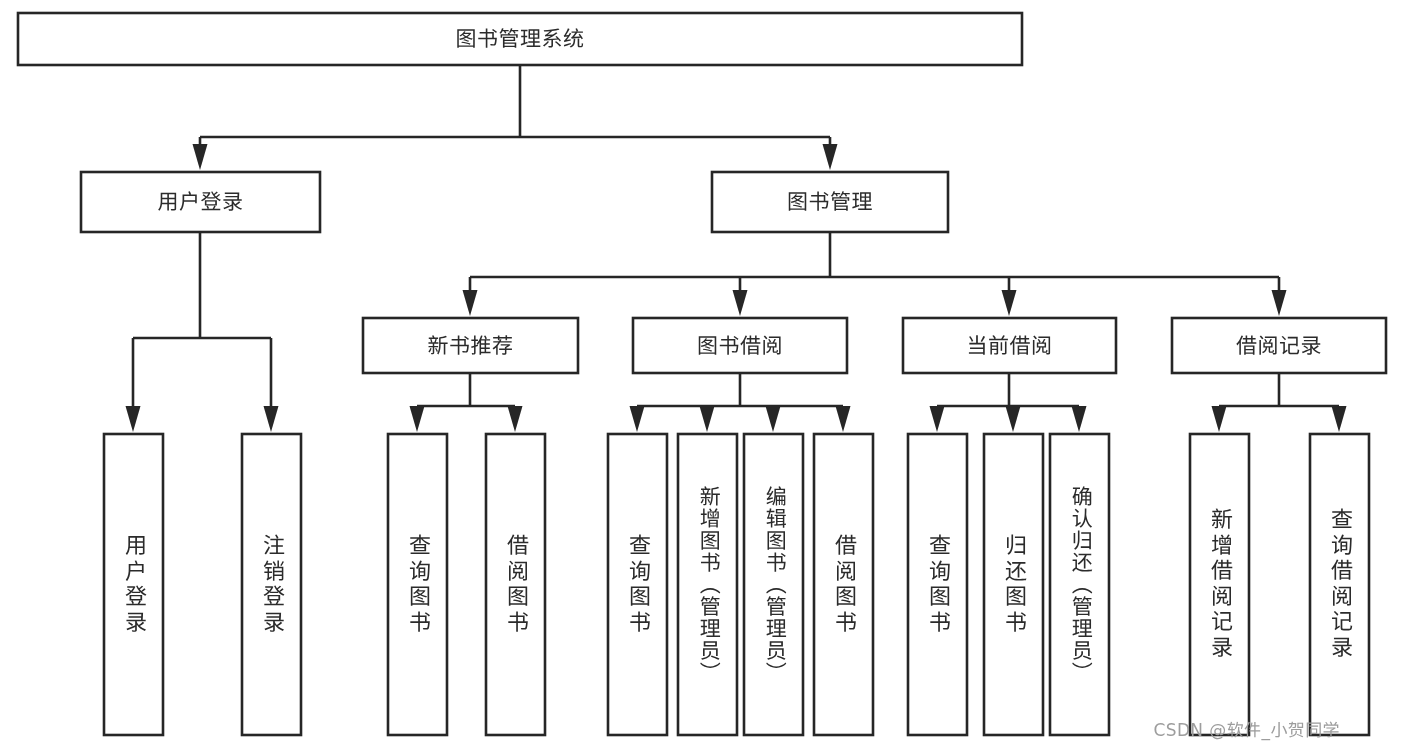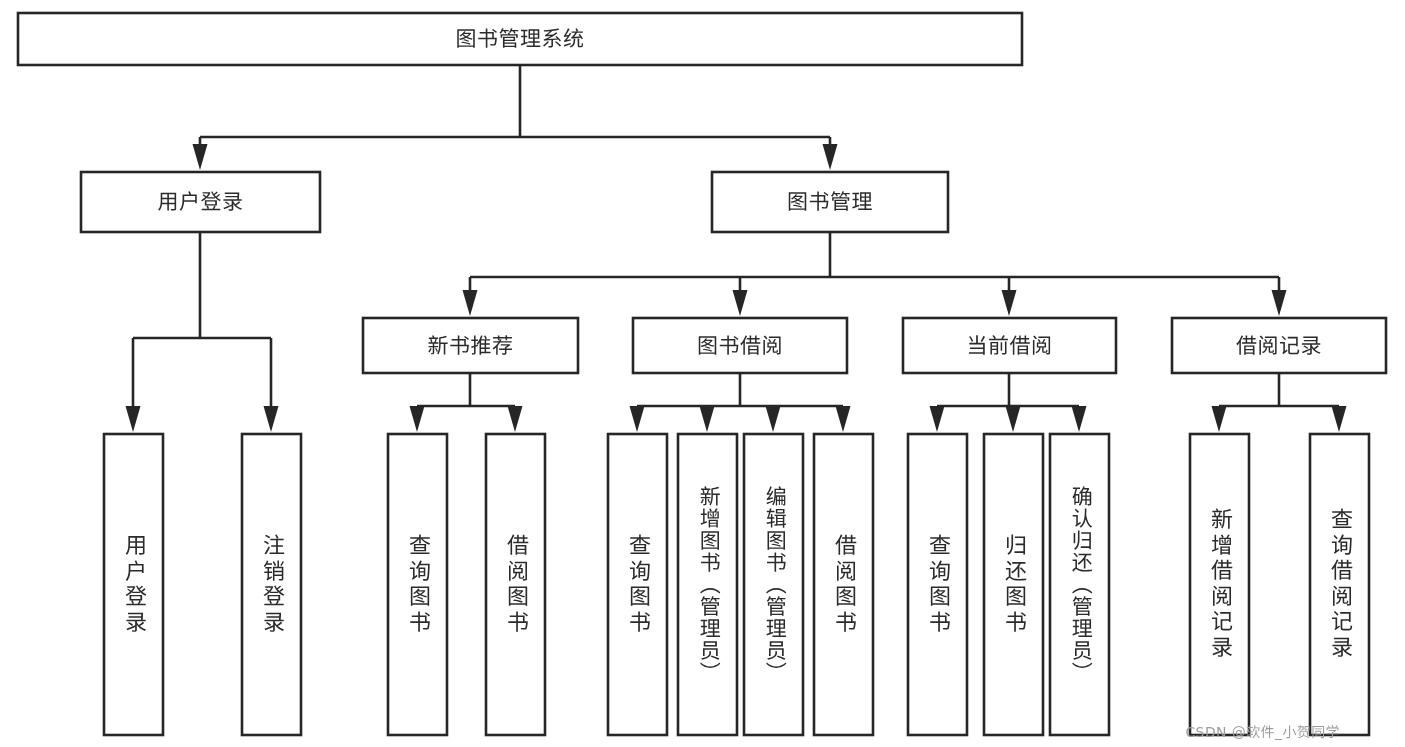--- a/index.html
+++ b/index.html
@@ -66,21 +66,21 @@
     color: #2b2b2b;
     letter-spacing: 3.5px;
     white-space: nowrap;
     text-align: center;
   }
   .watermark {
     position: absolute;
     right: 8px;
     bottom: 6px;
     font-family: "DejaVu Sans", "Liberation Sans", sans-serif;
-    font-size: 14px;
+    font-size: 17px;
     color: #9d9d9d;
     letter-spacing: 0.4px;
     white-space: nowrap;
     text-align: center;
   }
 </style>
 </head>
 <body>
 
 <div id="diagram-root">

